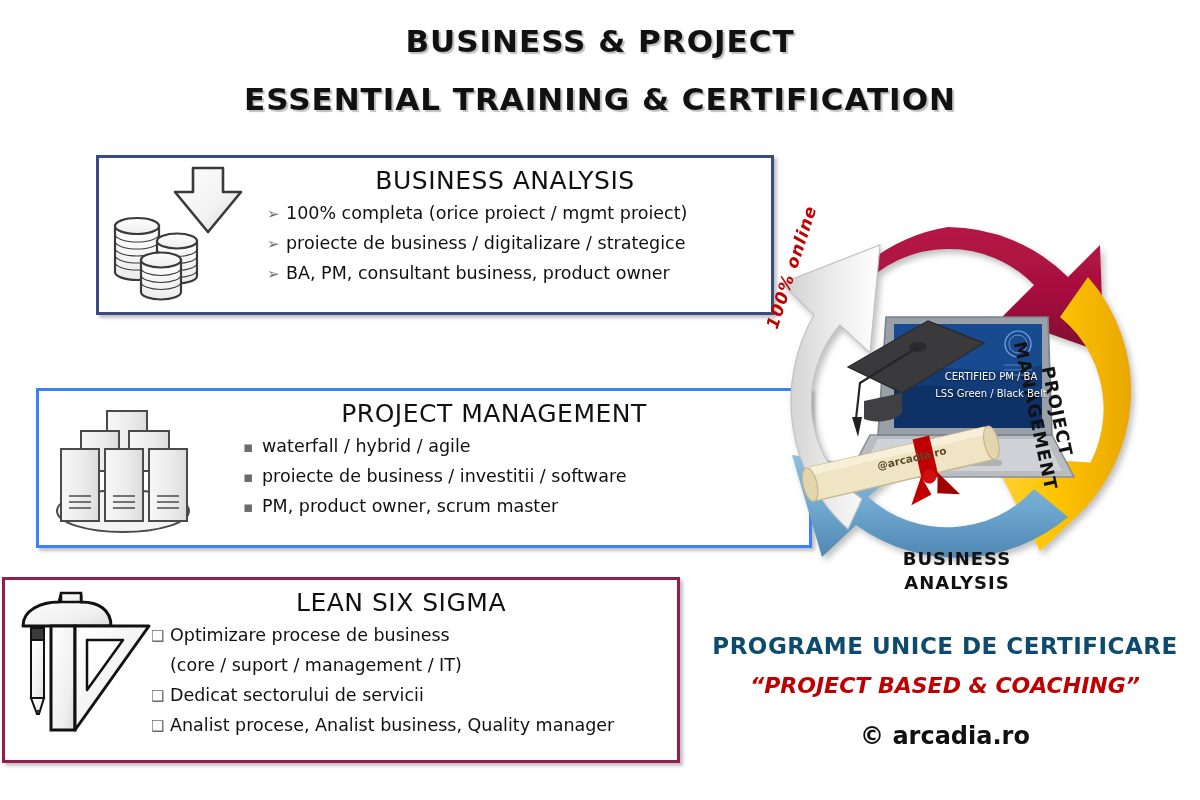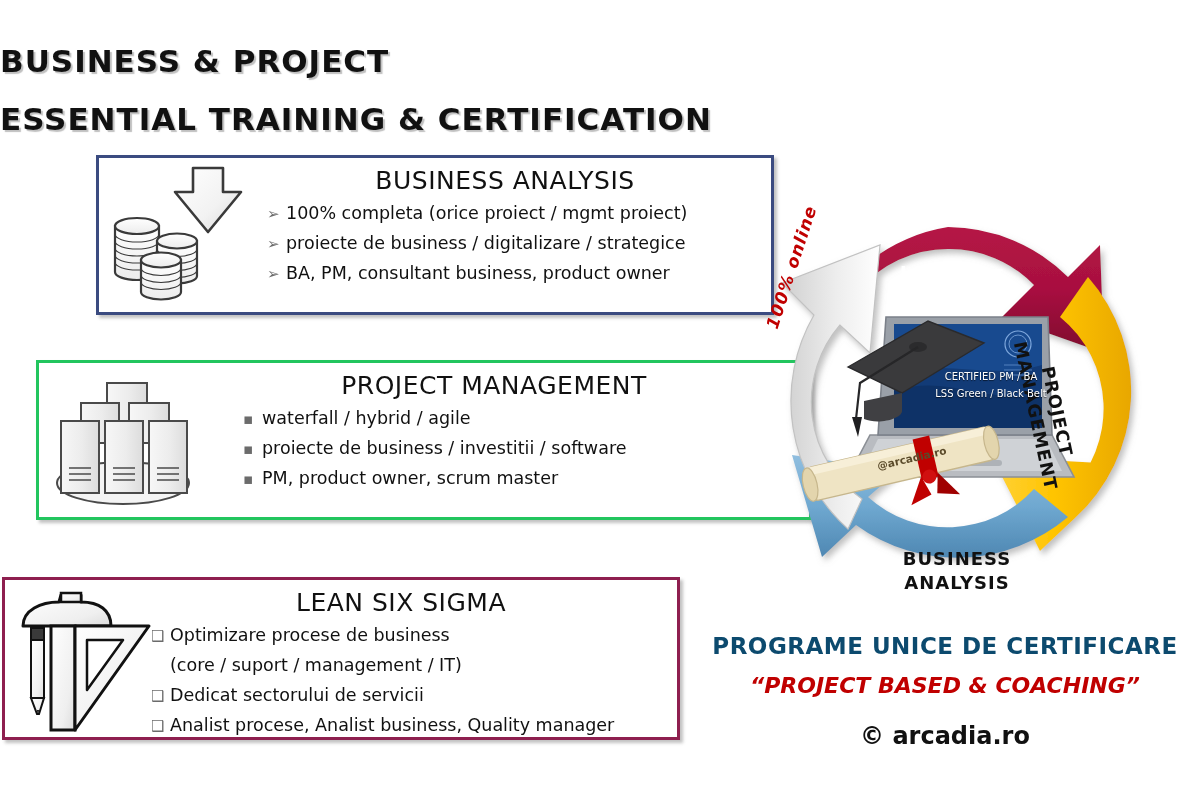--- a/index.html
+++ b/index.html
@@ -5,40 +5,40 @@
   * { box-sizing: border-box; margin: 0; padding: 0; }
   html, body {
     width: 1200px; height: 800px;
     background: #ffffff;
     font-family: "DejaVu Sans", sans-serif;
     overflow: hidden;
   }
   #page { position: relative; width: 1200px; height: 800px; background: #fff; }
 
   
-  .title-wrap { position: absolute; left: 0; top: 41px; width: 1200px; text-align: left; }
+  .title-wrap { position: absolute; left: 0; top: 21px; width: 1200px; text-align: center; }
   .title-line1, .title-line2 {
     font-family: "DejaVu Sans", sans-serif;
     font-weight: bold;
     color: #111;
     letter-spacing: 1px;
     text-shadow: 2px 2px 1px rgba(140,140,140,0.55);
   }
   .title-line1 { font-size: 31px; line-height: 40px; }
   .title-line2 { font-size: 31px; line-height: 40px; margin-top: 18px; }
 
   
   .card {
     position: absolute;
     background: #ffffff;
     box-shadow: 3px 3px 3px rgba(120,120,120,0.45);
   }
   .card-ba { left: 96px;  top: 155px; width: 678px; height: 160px; border: 3px solid #3B4B80; }
-  .card-pm { left: 36px;  top: 360px; width: 776px; height: 160px; border: 3px solid #22c55e; }
-  .card-ls { left: 2px;   top: 577px; width: 678px; height: 163px; border: 3px solid #8E1F4F; }
+  .card-pm { left: 36px;  top: 388px; width: 776px; height: 160px; border: 3px solid #3b82f6; }
+  .card-ls { left: 2px;   top: 577px; width: 678px; height: 186px; border: 3px solid #8E1F4F; }
 
   .card-inner { position: relative; width: 100%; height: 100%; }
 
   .card-icon { position: absolute; left: 6px; top: 6px; width: 160px; height: 146px; }
   .card-body { position: absolute; left: 146px; top: 8px; right: 6px; }
 
   .card-heading {
     font-family: "DejaVu Sans", sans-serif;
     font-weight: normal;
     font-size: 25px;

